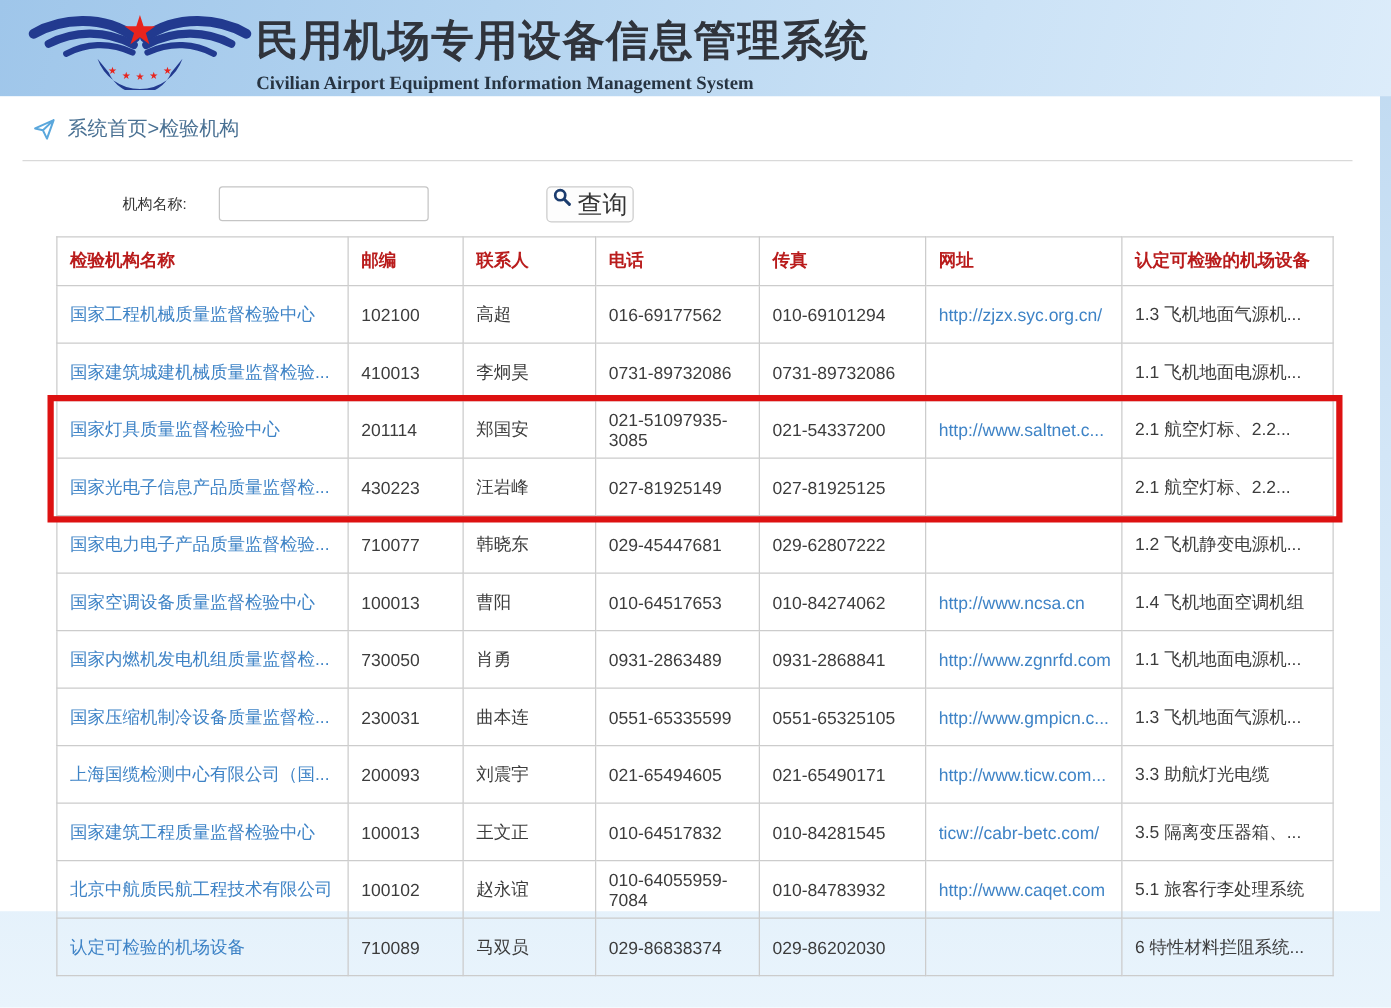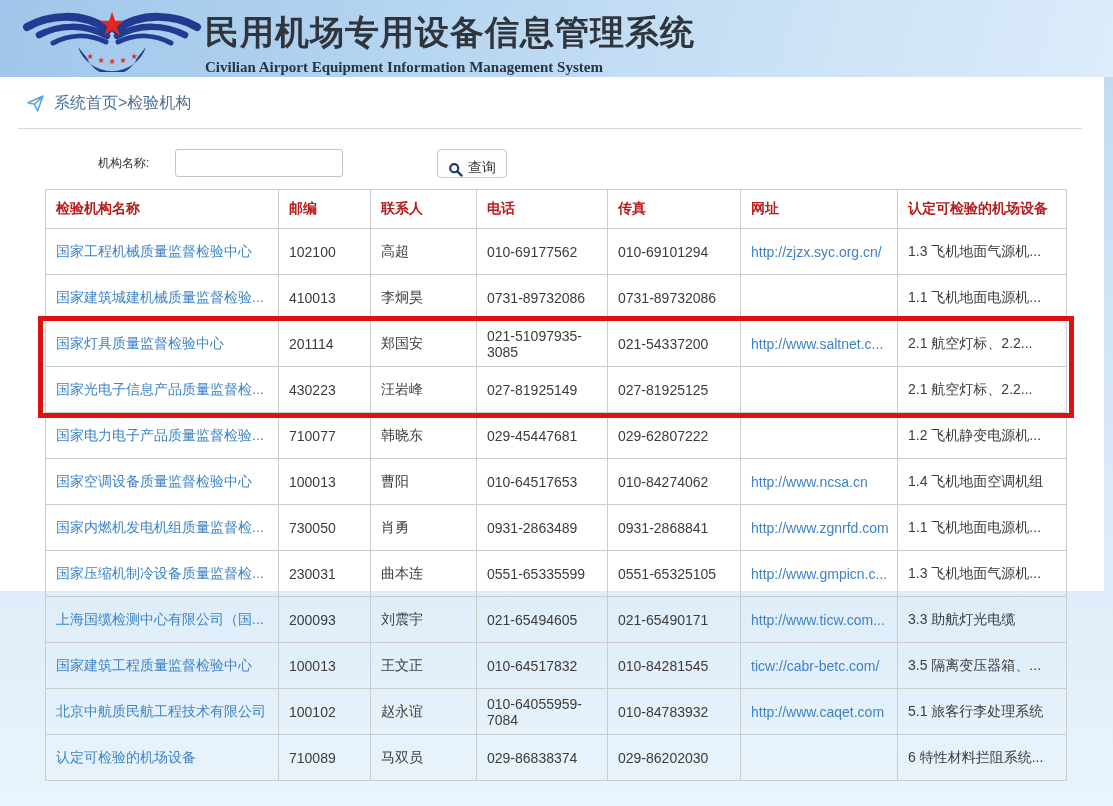--- a/index.html
+++ b/index.html
@@ -17,41 +17,41 @@
   }
   .logo { position: absolute; left: 22px; top: 6px; }
   .titles { position: absolute; left: 205px; top: 10px; }
   .title-cn {
     font-family: Liberation Mono, monospace;
     font-size: 34px; font-weight: 600; color: #30343c; letter-spacing: 1px;
   }
   .title-en { margin-top: 3px; font-size: 15px; font-weight: bold; color: #273442; font-family: Liberation Serif, serif; }
   
   .content {
-    position: absolute; top: 77px; left: 0; width: 1104px; height: 514px;
+    position: absolute; top: 77px; left: 0; width: 1104px; height: 652px;
     background: #ffffff;
   }
   .breadcrumb {
     position: absolute; top: 16px; left: 26px;
     display: flex; align-items: center; gap: 9px;
     font-size: 16px; color: #4a7193; cursor: pointer;
   }
   .divider { position: absolute; top: 51px; left: 18px; width: 1064px; border-top: 1px solid #d9d9d9; }
   
   .search-label { position: absolute; top: 78px; left: 98px; font-size: 12px; color: #333333; }
   .search-input {
     position: absolute; top: 72px; left: 175px; width: 168px; height: 28px;
     border: 1px solid #c5c5c5; border-radius: 3px; padding: 0 6px; font-size: 14px;
     font-family: inherit; outline: none;
   }
   .query-btn {
     position: absolute; top: 72px; left: 437px; width: 70px; height: 29px;
     border: 1px solid #cccccc; border-radius: 4px; background: #fdfdfd;
-    display: flex; align-items: flex-end; justify-content: center; gap: 5px;
-    font-size: 14px; color: #333333; font-family: inherit; cursor: pointer;
+    display: flex; align-items: flex-start; justify-content: center; gap: 5px;
+    font-size: 20px; color: #333333; font-family: inherit; cursor: pointer;
   }
   
   table {
     position: absolute; top: 112px; left: 45px; width: 1021px;
     border-collapse: collapse; table-layout: fixed;
   }
   th, td { border: 1px solid #cccccc; text-align: left; vertical-align: middle; }
   th { font-size: 14px; font-weight: bold; color: #b91c1c; padding: 10px 8px 10px 10px; height: 38px; }
   td { font-size: 14px; color: #3c3c3c; padding: 6px 8px 6px 10px; height: 46px;
        overflow: hidden; white-space: normal; word-break: break-word; }
@@ -129,21 +129,21 @@
         <th>传真</th>
         <th>网址</th>
         <th>认定可检验的机场设备</th>
       </tr>
     </thead>
     <tbody id="tbody">
         <tr>
           <td><a href="#" class="link">国家工程机械质量监督检验中心</a></td>
           <td>102100</td>
           <td>高超</td>
-          <td>010-69177562</td>
+          <td>016-69177562</td>
           <td>010-69101294</td>
           <td><a href="#" class="link">http://zjzx.syc.org.cn/</a></td>
           <td>1.3 飞机地面气源机...</td>
         </tr>
         <tr>
           <td><a href="#" class="link">国家建筑城建机械质量监督检验...</a></td>
           <td>410013</td>
           <td>李炯昊</td>
           <td>0731-89732086</td>
           <td>0731-89732086</td>

